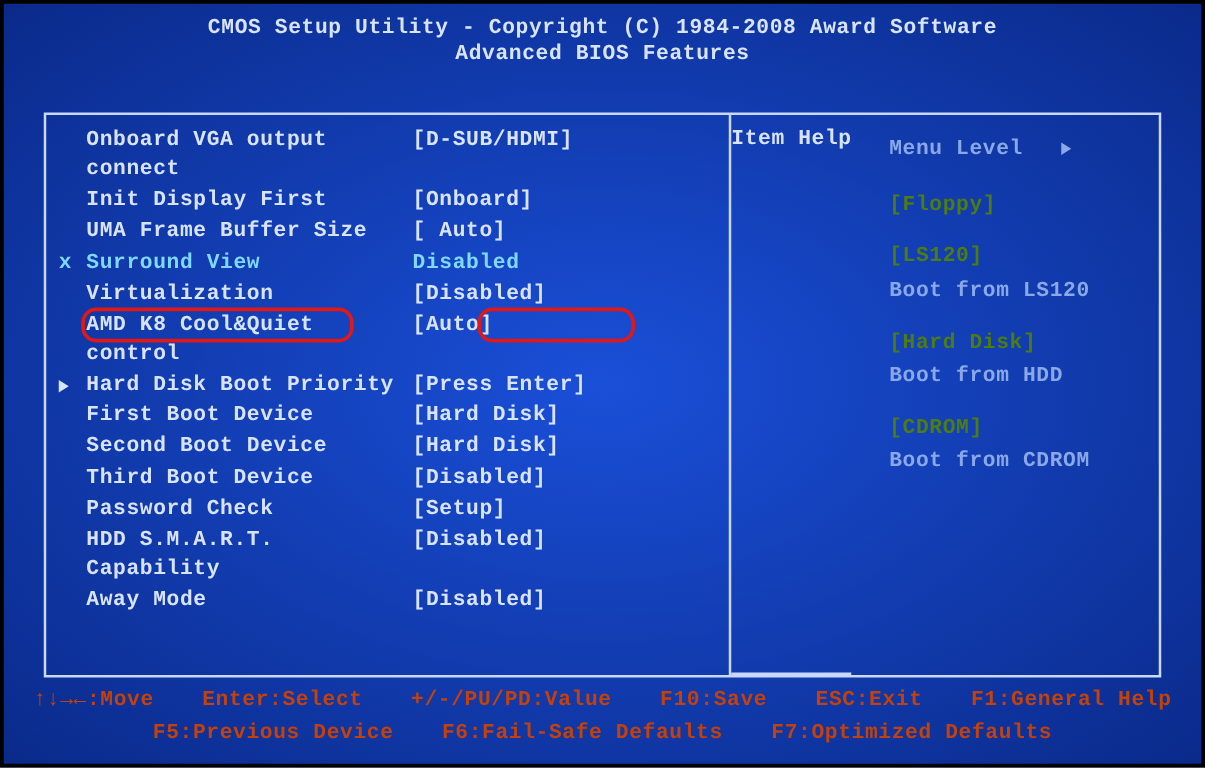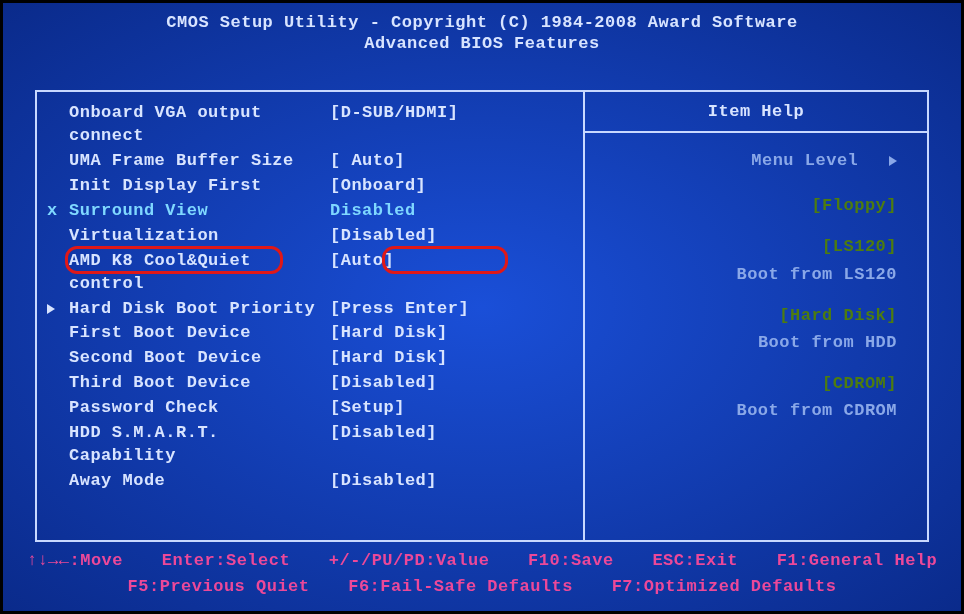--- a/index.html
+++ b/index.html
@@ -35,33 +35,32 @@
     }
     .left-panel {
       flex: 1.55;
       border-right: 2px solid #c8d8ff;
       padding: 10px 8px;
       position: relative;
     }
     .right-panel {
       flex: 1;
       display: flex;
-      flex-direction: column;
+      flex-direction: row;
     }
     .help-title {
       text-align: center;
       padding: 10px 0;
       border-bottom: 2px solid #c8d8ff;
       color: #d8e4ff;
     }
     .help-body {
       padding: 14px 30px;
       color: #8aa8e8;
       line-height: 1.6;
-      text-align: right;
     }
     .menu-level {
       margin-bottom: 18px;
     }
     .arrow-right {
       display: inline-block;
       width: 0;
       height: 0;
       border-top: 5px solid transparent;
       border-bottom: 5px solid transparent;
@@ -111,21 +110,21 @@
       left: 379px;
       width: 126px;
       height: 28px;
     }
     .footer {
       position: absolute;
       bottom: 12px;
       left: 0;
       right: 0;
       text-align: center;
-      color: #ec4899;
+      color: #c2410c;
       line-height: 1.5;
     }
     .footer-group { display: inline-block; margin: 0 14px; }
     .help-section {
       margin-bottom: 14px;
     }
     .help-option-title { color: #4d7c0f; }
     .help-option-desc { color: #8aa8e8; }
   </style>
 </head>
@@ -137,26 +136,26 @@
 </div>
 
 <div class="main-box">
   <div class="left-panel">
     <div id="menu-container">
         <div class="item-row">
           <span class="item-label">Onboard VGA output connect</span>
           <span class="item-value">[D-SUB/HDMI]</span>
         </div>
         <div class="item-row">
+          <span class="item-label">Init Display First</span>
+          <span class="item-value">[Onboard]</span>
+        </div>
+        <div class="item-row">
           <span class="item-label">UMA Frame Buffer Size</span>
           <span class="item-value">[  Auto]</span>
-        </div>
-        <div class="item-row">
-          <span class="item-label">Init Display First</span>
-          <span class="item-value">[Onboard]</span>
         </div>
         <div class="item-row disabled-color">
           <span class="marker disabled-color">x</span>
           <span class="item-label">Surround View</span>
           <span class="item-value"> Disabled</span>
         </div>
         <div class="item-row">
           <span class="item-label">Virtualization</span>
           <span class="item-value">[Disabled]</span>
         </div>
@@ -229,17 +228,17 @@
 <div class="footer">
   <div>
     <span class="footer-group">↑↓→←:Move</span>
     <span class="footer-group">Enter:Select</span>
     <span class="footer-group">+/-/PU/PD:Value</span>
     <span class="footer-group">F10:Save</span>
     <span class="footer-group">ESC:Exit</span>
     <span class="footer-group">F1:General Help</span>
   </div>
   <div>
-    <span class="footer-group">F5:Previous Quiet</span>
+    <span class="footer-group">F5:Previous Device</span>
     <span class="footer-group">F6:Fail-Safe Defaults</span>
     <span class="footer-group">F7:Optimized Defaults</span>
   </div>
 </div>
 
 </body></html>

